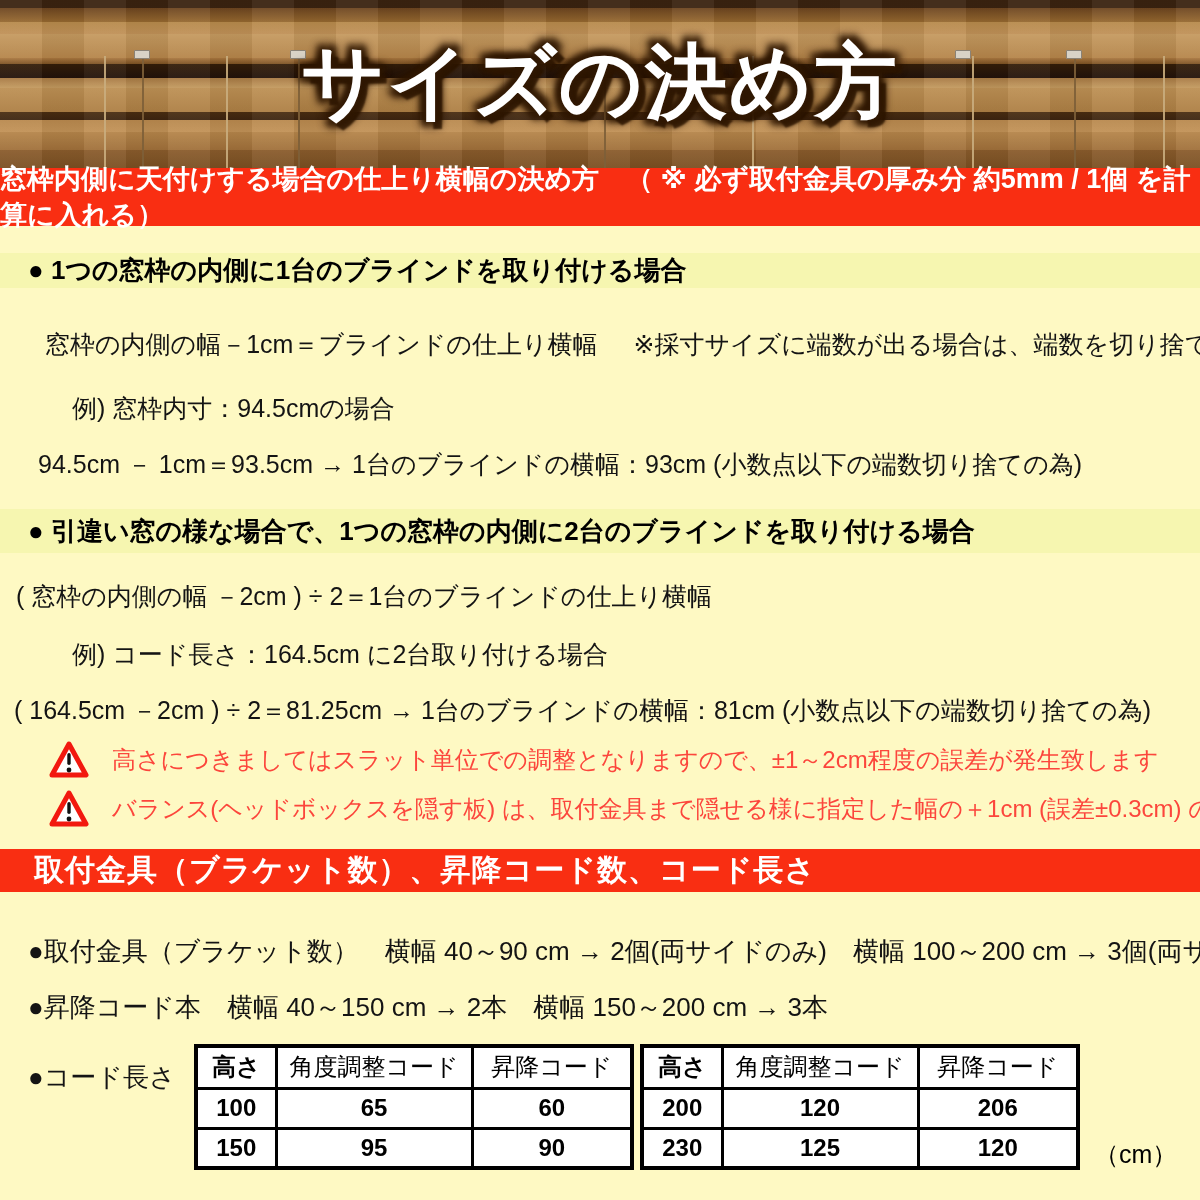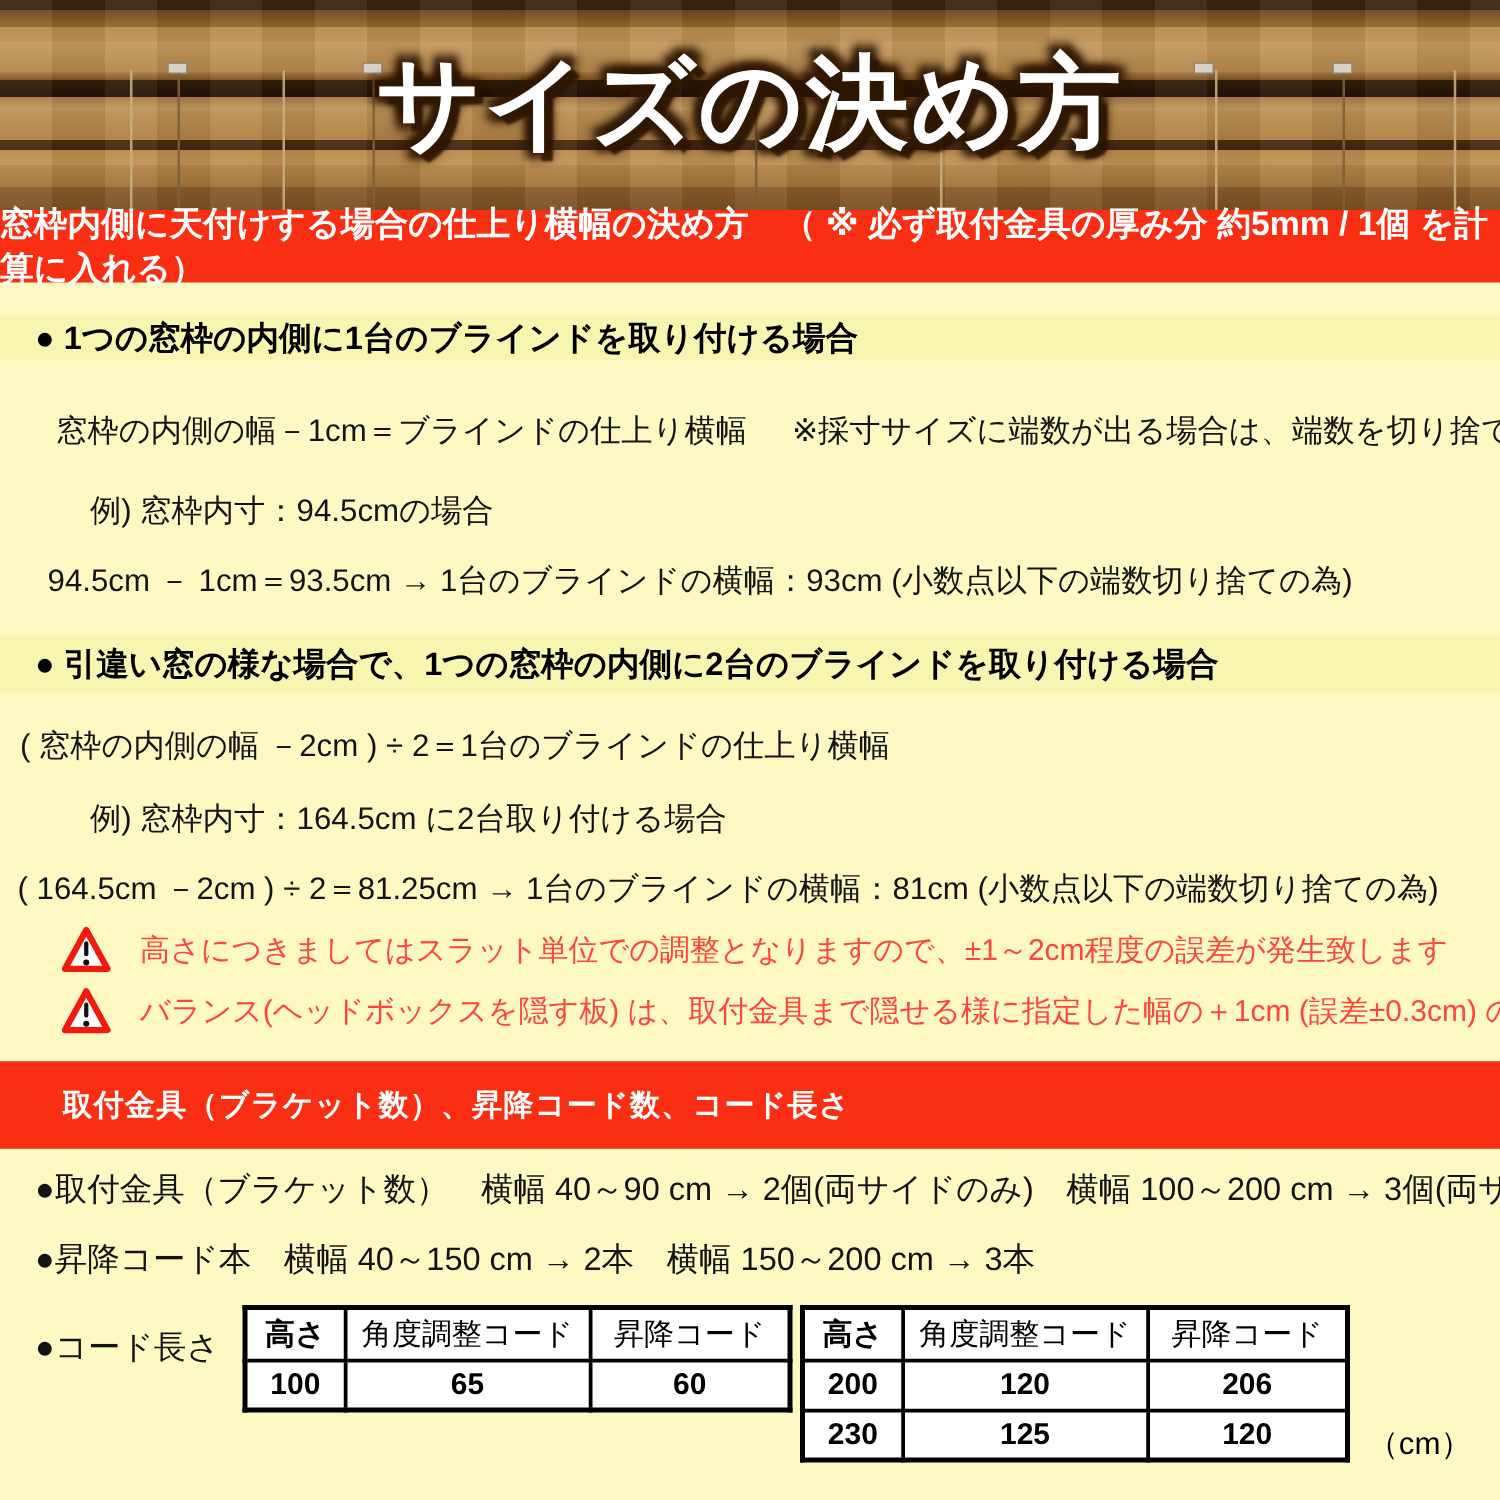--- a/index.html
+++ b/index.html
@@ -48,21 +48,21 @@
       5px 5px 7px #2e1703, -5px 5px 7px #2e1703,
       5px -5px 7px #2e1703, -5px -5px 7px #2e1703,
       7px 7px 2px rgba(46,23,3,.85);
   }
   
   .banner{
     position:absolute;left:0;width:1200px;display:flex;align-items:center;
     background:var(--accent-red);color:#fff;font-weight:bold;
   }
   .banner-main{top:168px;height:58px;font-size:27px;}
-  .banner-hardware{top:849px;height:70px;font-size:24px;padding-left:50px;letter-spacing:1px;}
+  .banner-hardware{top:849px;height:43px;font-size:30px;padding-left:34px;letter-spacing:1px;}
   .band{
     position:absolute;left:0;width:1200px;display:flex;align-items:center;
     background:var(--band-yellow);color:#000;font-weight:bold;font-size:26px;padding-left:28px;
   }
   .band-1{top:253px;height:35px;}
   .band-2{top:509px;height:44px;}
   
   .line{position:absolute;font-size:25px;color:#141414;white-space:nowrap;}
   .note-gap{margin-left:36px;}
   .l-s1-formula{top:328px;left:45px;}
@@ -131,21 +131,21 @@
   <p class="line l-s1-formula">
     <span>窓枠の内側の幅－1cm＝ブラインドの仕上り横幅</span><span class="note-gap">※採寸サイズに端数が出る場合は、端数を切り捨てて計算する</span>
   </p>
   <p class="line l-s1-example">例) 窓枠内寸：94.5cmの場合</p>
   <p class="line l-s1-calc">94.5cm － 1cm＝93.5cm → 1台のブラインドの横幅：93cm (小数点以下の端数切り捨ての為)</p>
 
   <div class="band band-2">
     <span>● 引違い窓の様な場合で、1つの窓枠の内側に2台のブラインドを取り付ける場合</span>
   </div>
   <p class="line l-s2-formula">( 窓枠の内側の幅 －2cm ) ÷ 2＝1台のブラインドの仕上り横幅</p>
-  <p class="line l-s2-example">例) 窓枠内寸：164.5cm に2台取り付ける場合</p>
+  <p class="line l-s2-example">例) コード長さ：164.5cm に2台取り付ける場合</p>
   <p class="line l-s2-calc">( 164.5cm －2cm ) ÷ 2＝81.25cm → 1台のブラインドの横幅：81cm (小数点以下の端数切り捨ての為)</p>
 
   <div class="warning warning-1">
     <svg class="warn-icon" width="42" height="40" viewBox="0 0 42 40">
       <polygon points="21,4 38,35 4,35" fill="#ffffff" stroke="#f2190f" stroke-width="5" stroke-linejoin="round"></polygon>
       <rect x="19.3" y="13" width="3.4" height="12" rx="1.7" fill="#111"></rect>
       <circle cx="21" cy="30" r="2.4" fill="#111"></circle>
     </svg>
     <span class="txt">高さにつきましてはスラット単位での調整となりますので、±1～2cm程度の誤差が発生致します</span>
   </div>
@@ -177,20 +177,25 @@
           <th>高さ</th>
           <th>角度調整コード</th>
           <th>昇降コード</th>
         </tr>
       </thead>
       <tbody>
         <tr>
           <td>100</td>
           <td>65</td>
           <td>60</td>
+        </tr>
+        <tr>
+          <td>150</td>
+          <td>95</td>
+          <td>90</td>
         </tr>
       </tbody>
     </table>
   <table class="cord-table table-2">
     <colgroup>
         <col class="c0">
         <col class="c1">
         <col class="c2">
       </colgroup>
   <thead>

